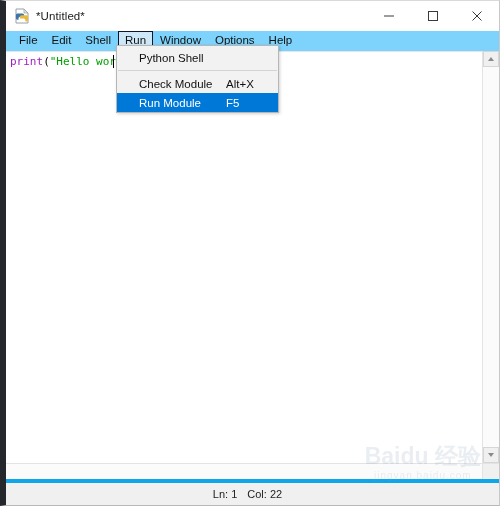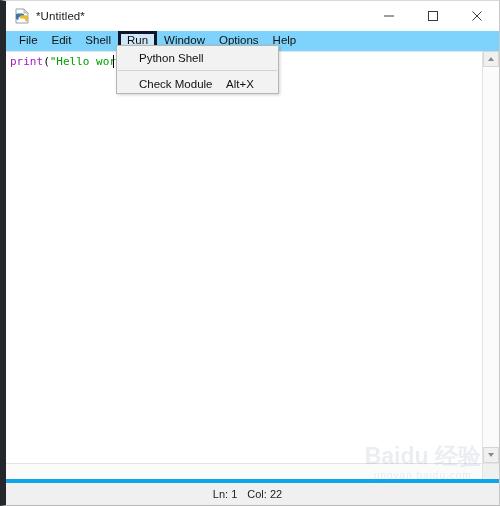--- a/index.html
+++ b/index.html
@@ -91,21 +91,21 @@
     display: flex;
     align-items: center;
     white-space: nowrap;
     box-sizing: border-box;
     border: 1px solid transparent;
     height: 20px;
     line-height: 1;
   }
   .menu-item.active {
     background: #cfe8f7;
-    border: 3px solid #0f172a;
+    border: 1px solid #0f172a;
   }
 
   
   #editor-area {
     flex: 1 1 auto;
     position: relative;
     background: #ffffff;
     display: flex;
     overflow: hidden;
   }
@@ -350,20 +350,24 @@
 
   <div id="run-menu">
     <div class="dd-item">
       <span class="dd-label">Python Shell</span>
     </div>
     <div class="dd-sep"></div>
     <div class="dd-item">
       <span class="dd-label">Check Module</span>
       <span class="dd-accel">Alt+X</span>
     </div>
+    <div class="dd-item selected">
+      <span class="dd-label">Run Module</span>
+      <span class="dd-accel">F5</span>
+    </div>
   </div>
 
   <div id="watermark">
     <div id="watermark-main">Baidu 经验</div>
     <div id="watermark-sub">jingyan.baidu.com</div>
   </div>
 
 </div>
 
 </body></html>

